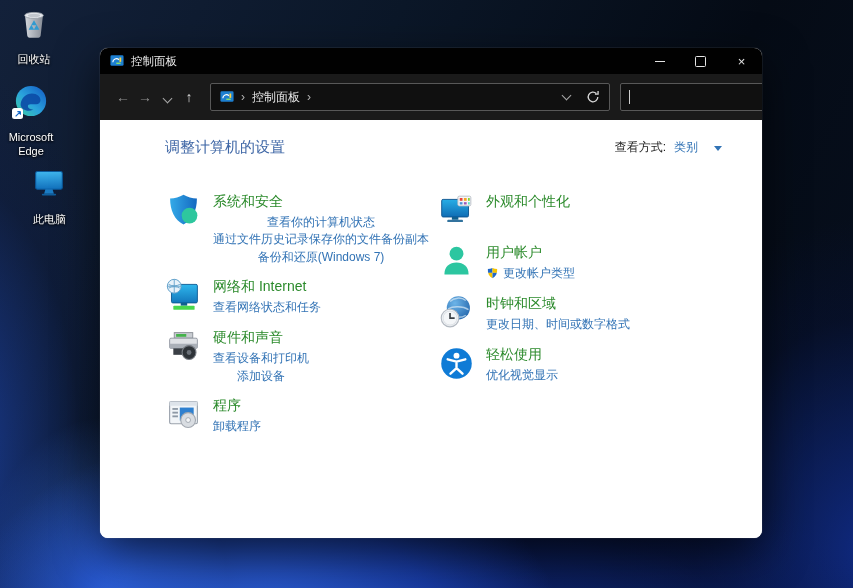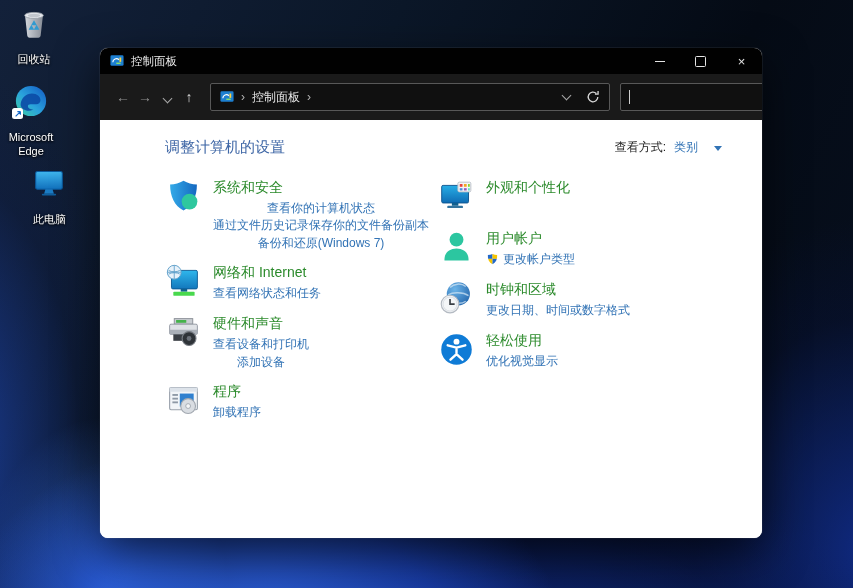--- a/index.html
+++ b/index.html
@@ -48,21 +48,21 @@
     display:flex;align-items:center;padding:0 8px;}
   .searchbox input{flex:1;background:transparent;border:none;outline:none;color:#e8e8e8;font-size:12px;
     font-family:"Liberation Sans","DejaVu Sans",sans-serif;caret-color:#fff;border-left:1px solid #cfcfcf;height:14px;padding:0;}
   
   .content{flex:1;background:#fff;padding:18px 40px 0 65px;}
   .content-header{display:flex;justify-content:space-between;align-items:center;}
   .page-title{font-size:15px;color:var(--titleblue);}
   .viewby{font-size:12px;color:#1f1f1f;display:flex;align-items:center;}
   .viewby-value{color:var(--link);margin-left:8px;display:flex;align-items:center;gap:16px;cursor:default;}
   .tri-down{width:0;height:0;border:4px solid transparent;border-top:5px solid var(--link);margin-top:5px;}
-  .columns{display:flex;margin-top:21px;}
+  .columns{display:flex;margin-top:35px;}
   .col{width:273px;display:flex;flex-direction:column;}
   .cat-item{display:flex;gap:11px;margin-bottom:11px;min-height:40px;align-items:flex-start;}
   .cat-icon{width:37px;height:37px;flex:0 0 auto;}
   .cat-icon svg{width:37px;height:37px;display:block;}
   .cat-text{padding-top:1px;}
   .cat-name{font-size:14px;color:var(--green);display:block;margin-bottom:3px;cursor:default;}
   .cat-link{font-size:12px;color:var(--link);line-height:1.45;display:flex;align-items:center;gap:4px;cursor:default;justify-content:center;}
   .cat-link svg{flex:0 0 auto;}
 </style>
 </head>

